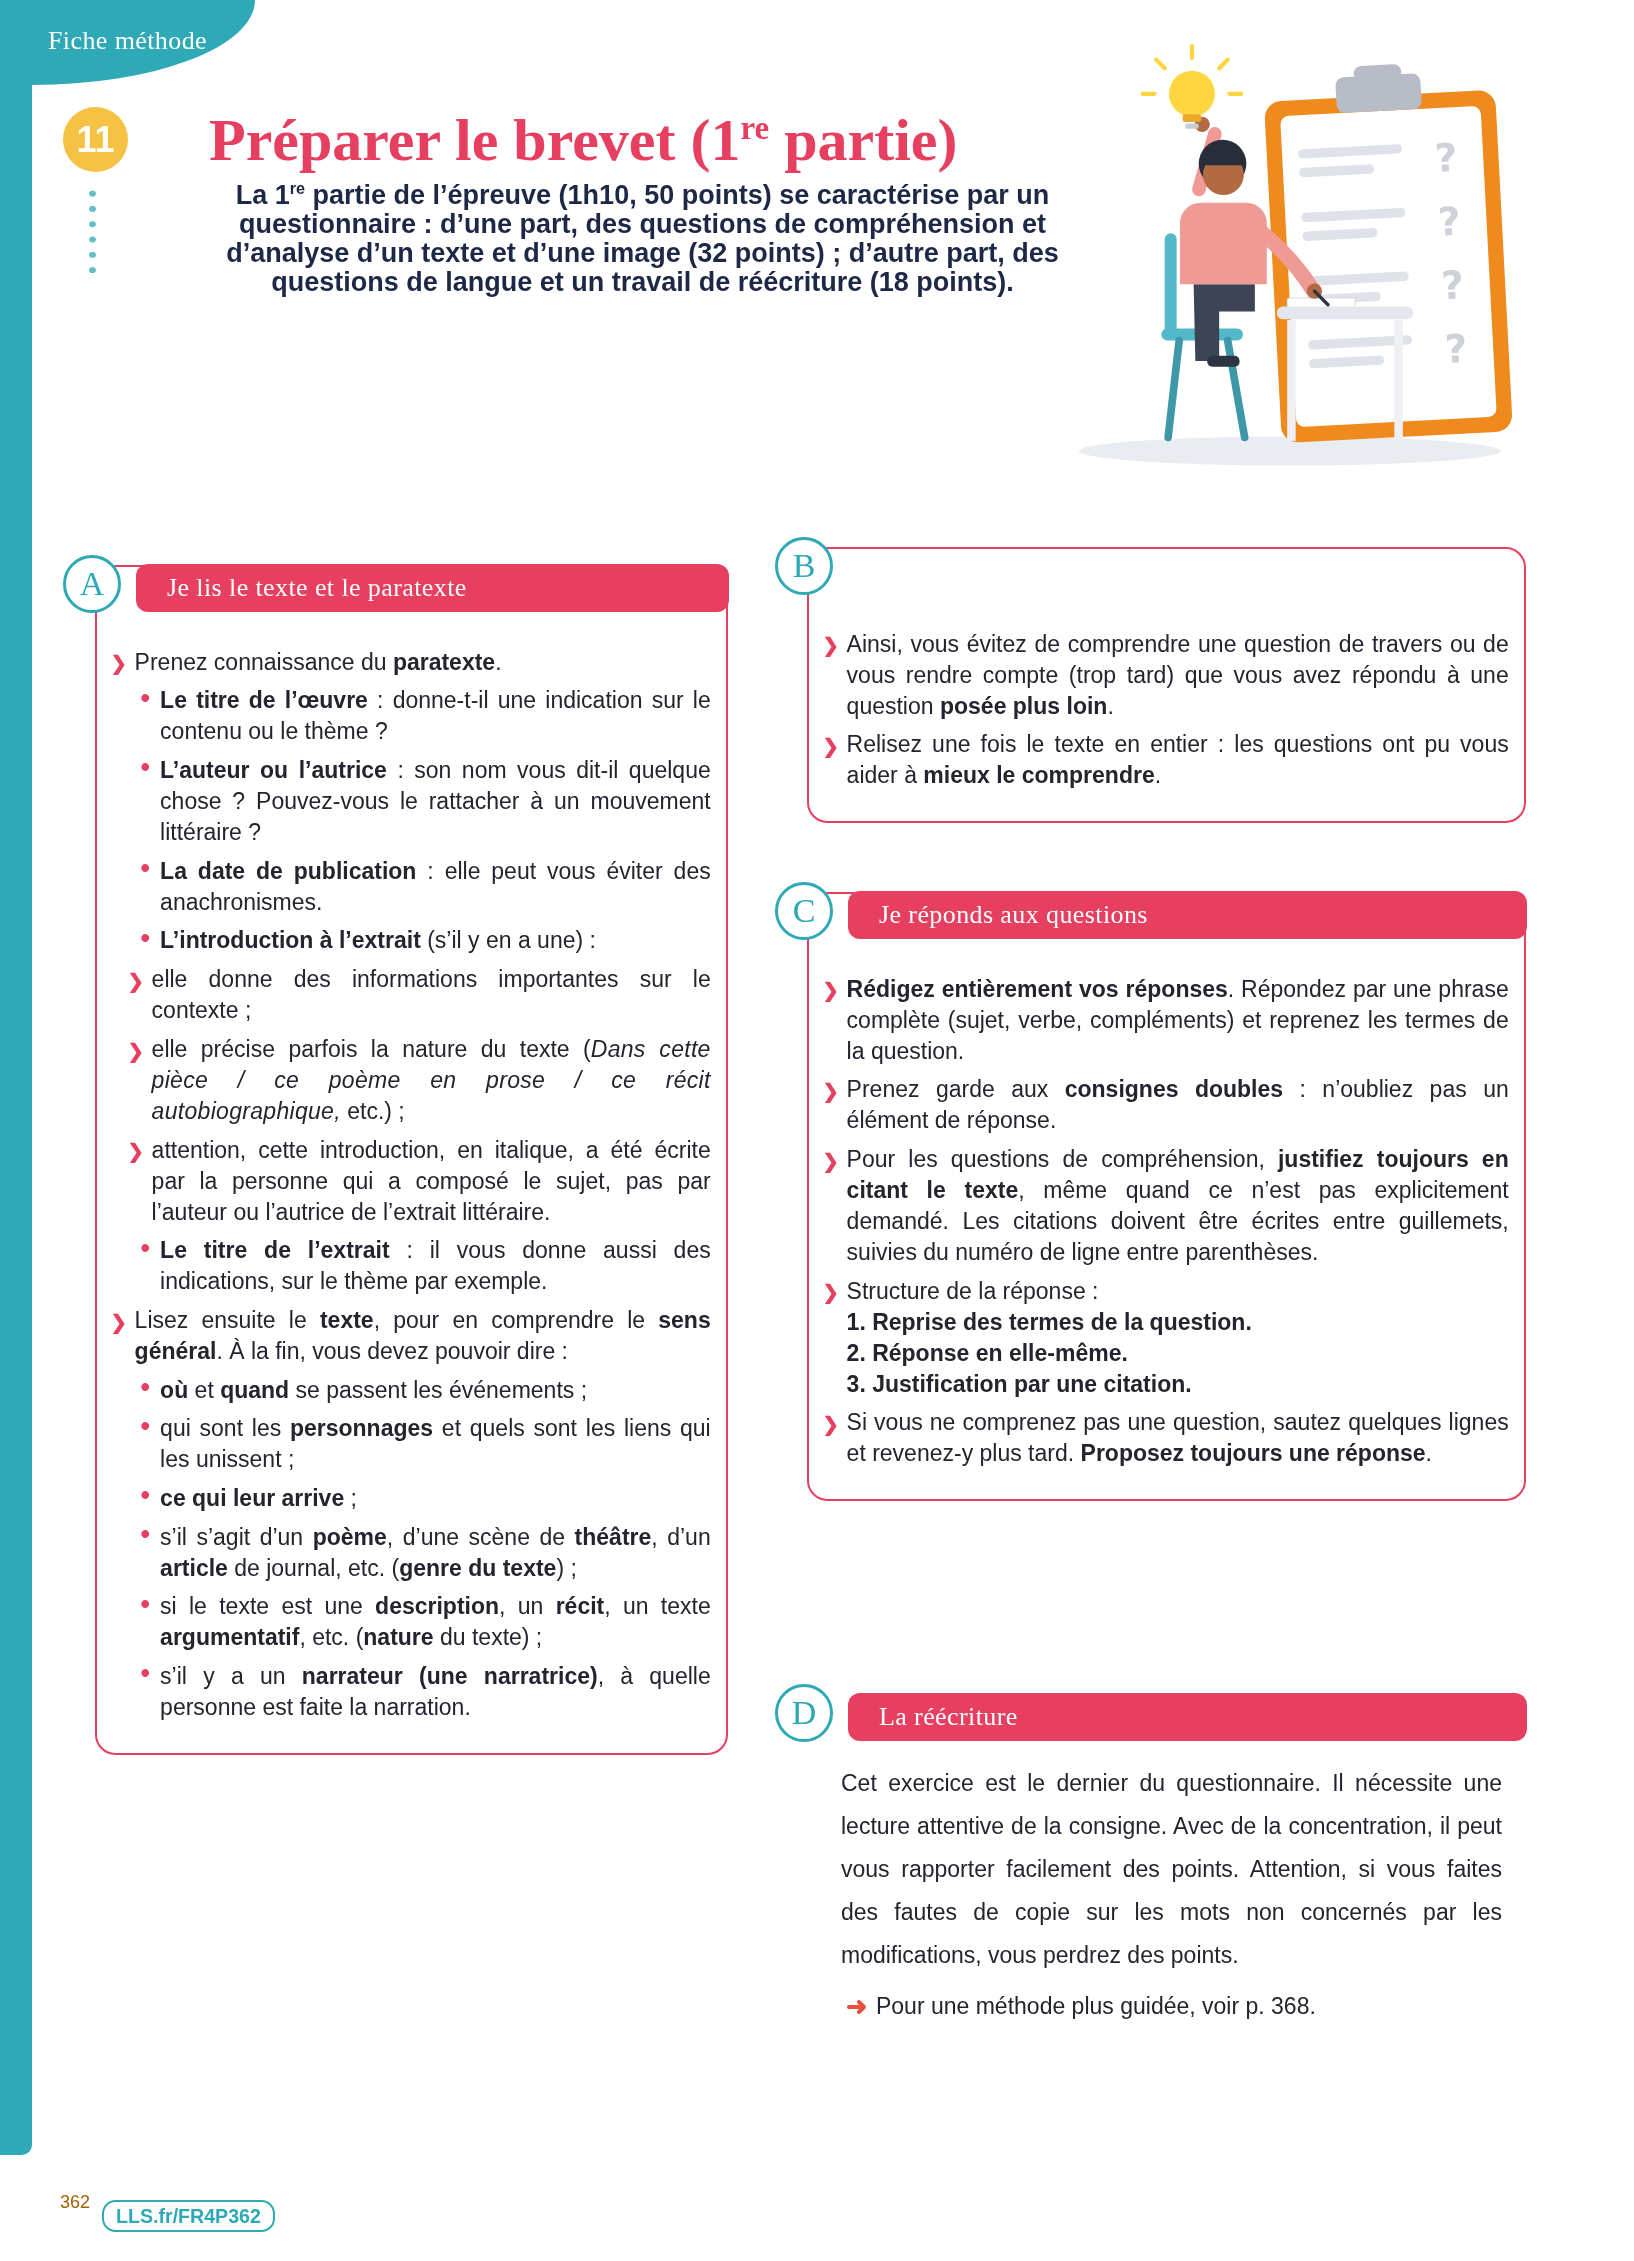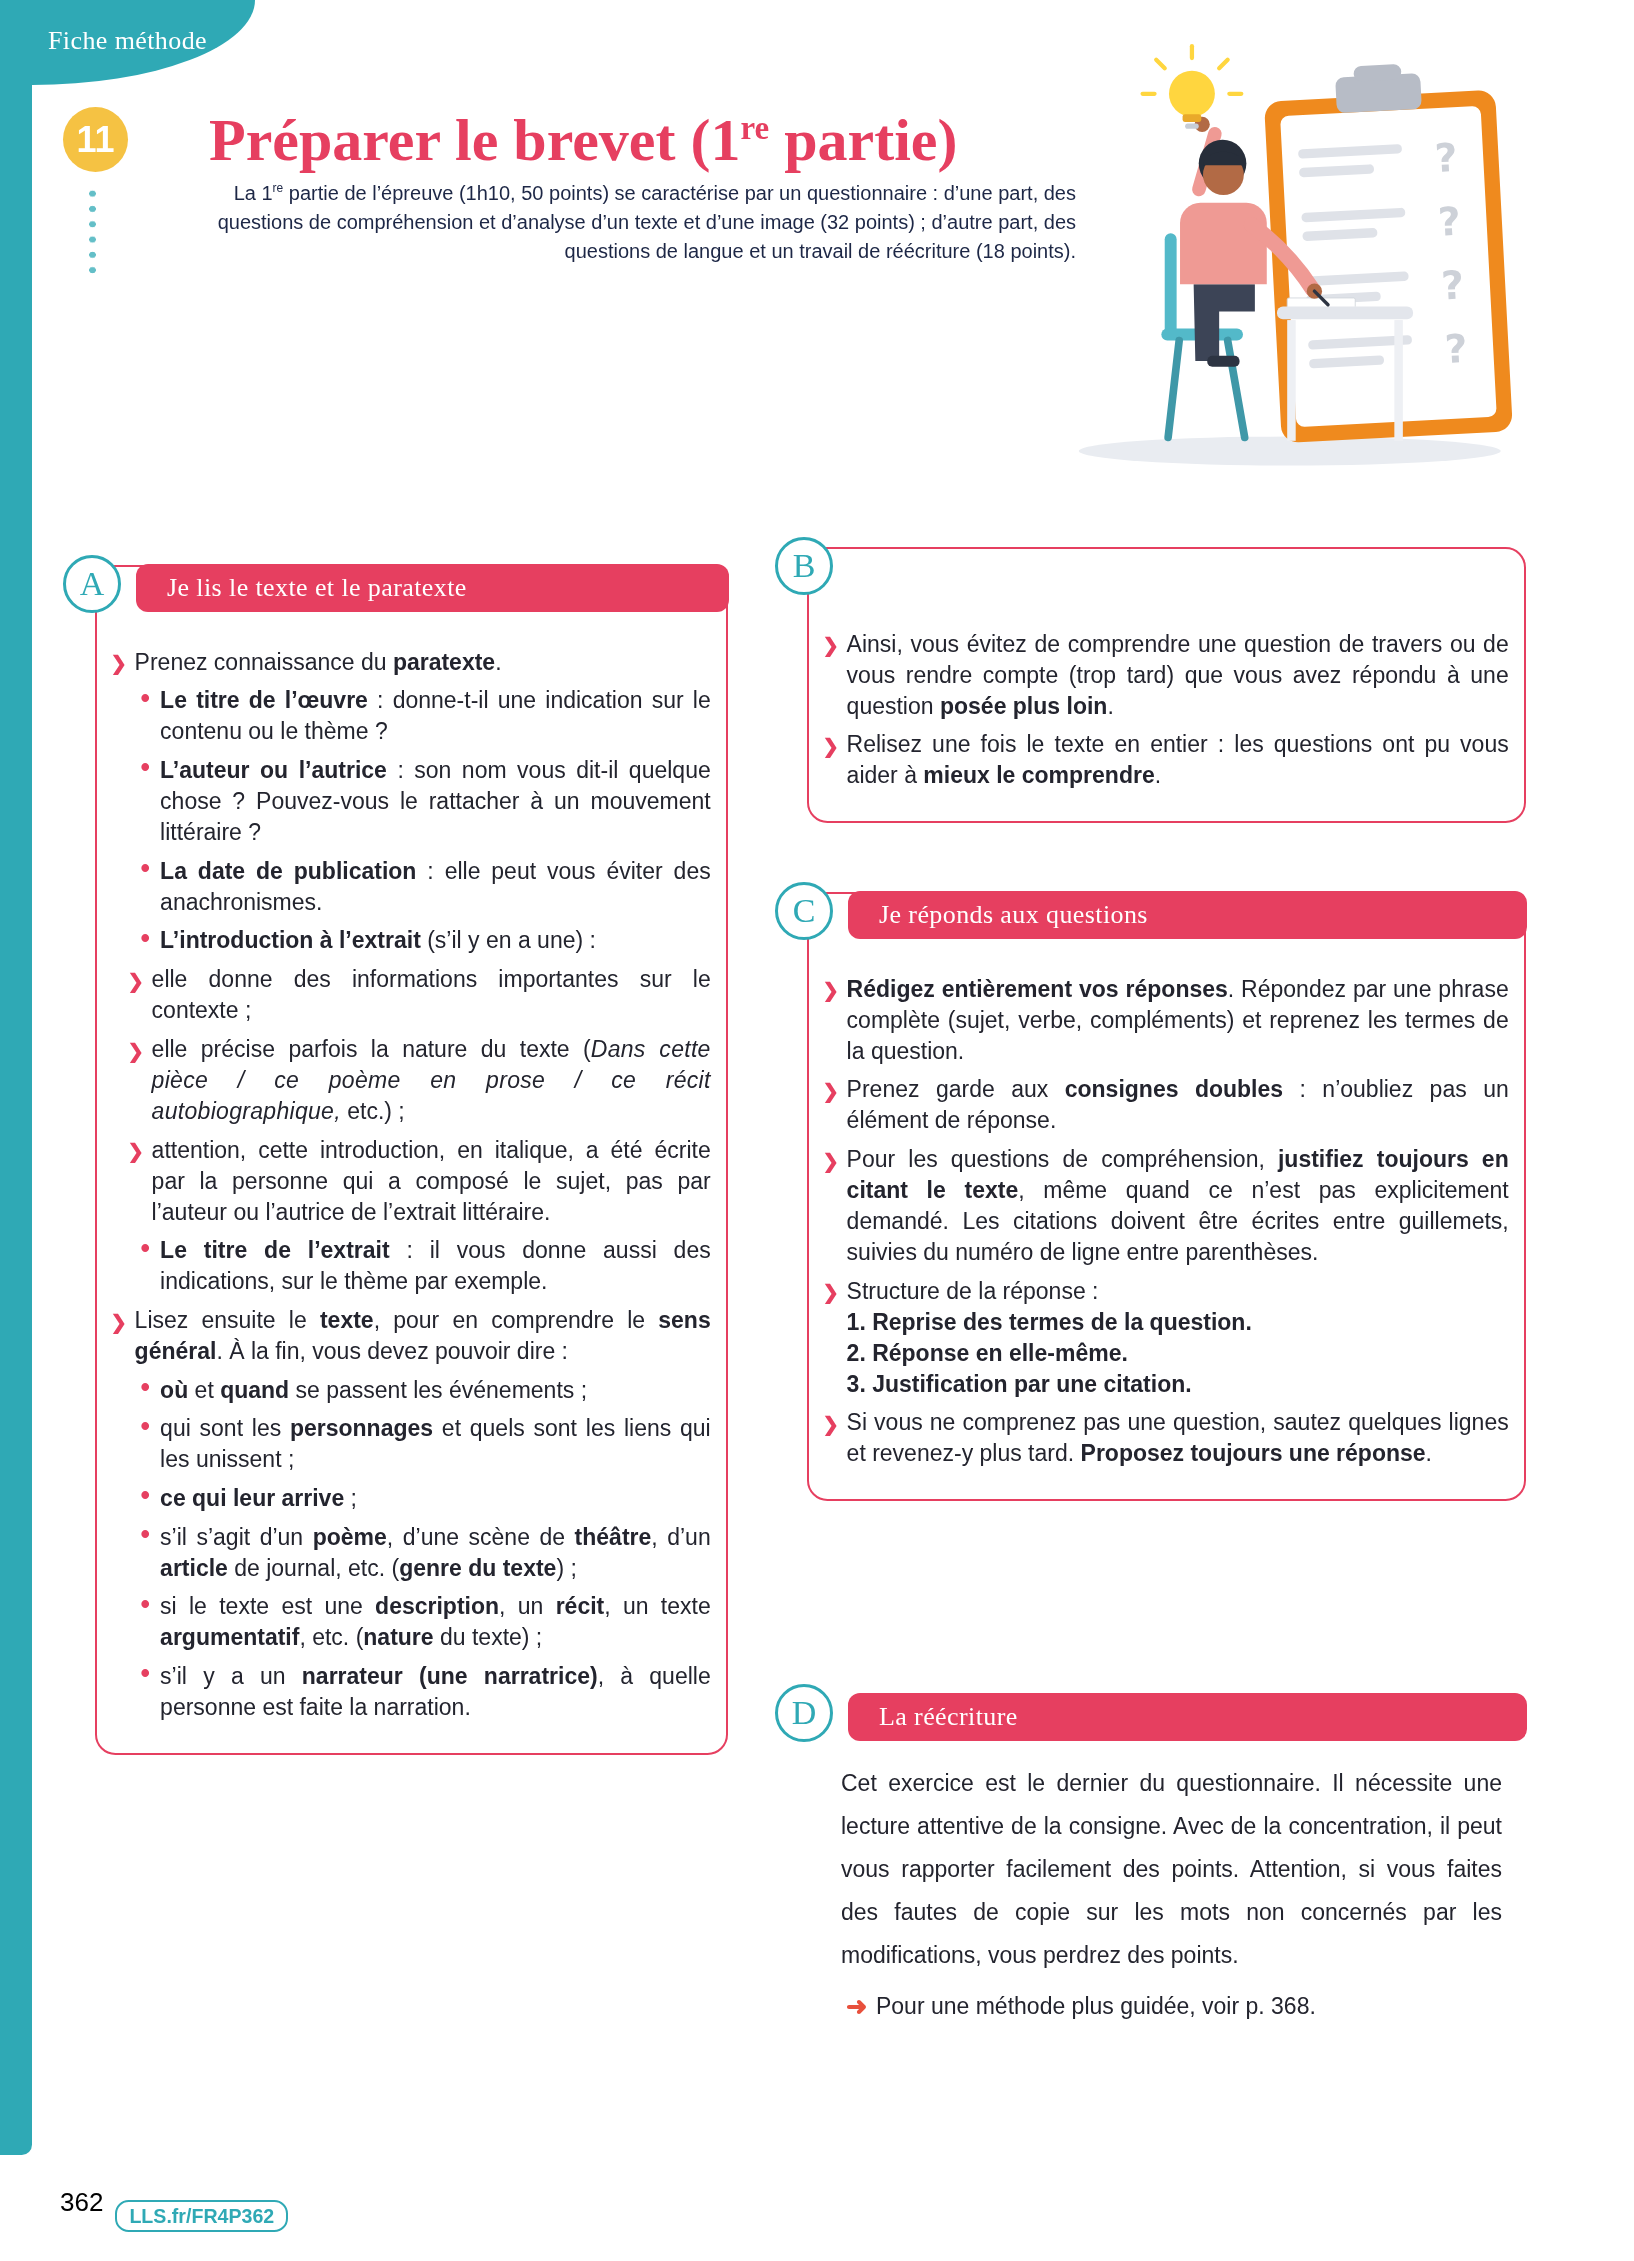--- a/index.html
+++ b/index.html
@@ -41,21 +41,21 @@
     background-size:8.5px 15.3px;background-repeat:repeat-y;
   }
   .title{
     position:absolute;left:209px;top:106px;width:937px;
     font-family:"Liberation Serif",serif;font-weight:bold;font-size:60px;color:var(--pink);
     white-space:nowrap;
   }
   .title sup{font-size:55%;vertical-align:super;}
   .intro{
     position:absolute;left:209px;top:174px;width:867px;
-    font-size:20px;font-weight:normal;line-height:29px;color:var(--navy);text-align:right;
+    font-size:27px;font-weight:bold;line-height:29px;color:var(--navy);text-align:center;
   }
   .intro sup{font-size:60%;vertical-align:super;}
   
   .illustration{position:absolute;left:1064px;top:36px;width:477px;height:438px;}
   
   .box{
     position:absolute;background:#ffffff;border:2.6px solid var(--pink);border-radius:20.4px;
     padding:72px 15.3px 22px 13.6px;
   }
   .box.plain{border-color:transparent;background:transparent;padding:66px 22px 17px 32px;}
@@ -84,21 +84,21 @@
   .ind-1{margin-left:17px;}
   .ind-2{margin-left:25.5px;}
   .item b{font-weight:bold;}
   .item i{font-style:italic;letter-spacing:0.3px;}
   .box-d .paragraph{font-size:23px;line-height:43px;text-align:justify;color:var(--ink);}
   .note{display:flex;align-items:flex-start;margin-top:15.3px;padding-left:5.1px;}
   .note .arrow{color:#e8503c;font-size:25.5px;line-height:29px;margin-right:8.5px;font-weight:bold;}
   .note .note-text{font-size:23px;line-height:29px;color:var(--ink);}
   
   .footer{position:absolute;left:60px;top:2173px;display:flex;align-items:center;}
-  .pagenum{font-size:26px;color:#000000;margin-right:12px;}
+  .pagenum{font-size:18px;color:#a16207;margin-right:12px;}
   .refbadge{
     font-size:19.6px;font-weight:bold;color:var(--teal);border:2.6px solid var(--teal);
     border-radius:13.6px;padding:2.6px 12px;white-space:nowrap;cursor:pointer;margin-top:27px;
   }
 </style>
 </head>
 <body>
 
 <div class="page">
 

